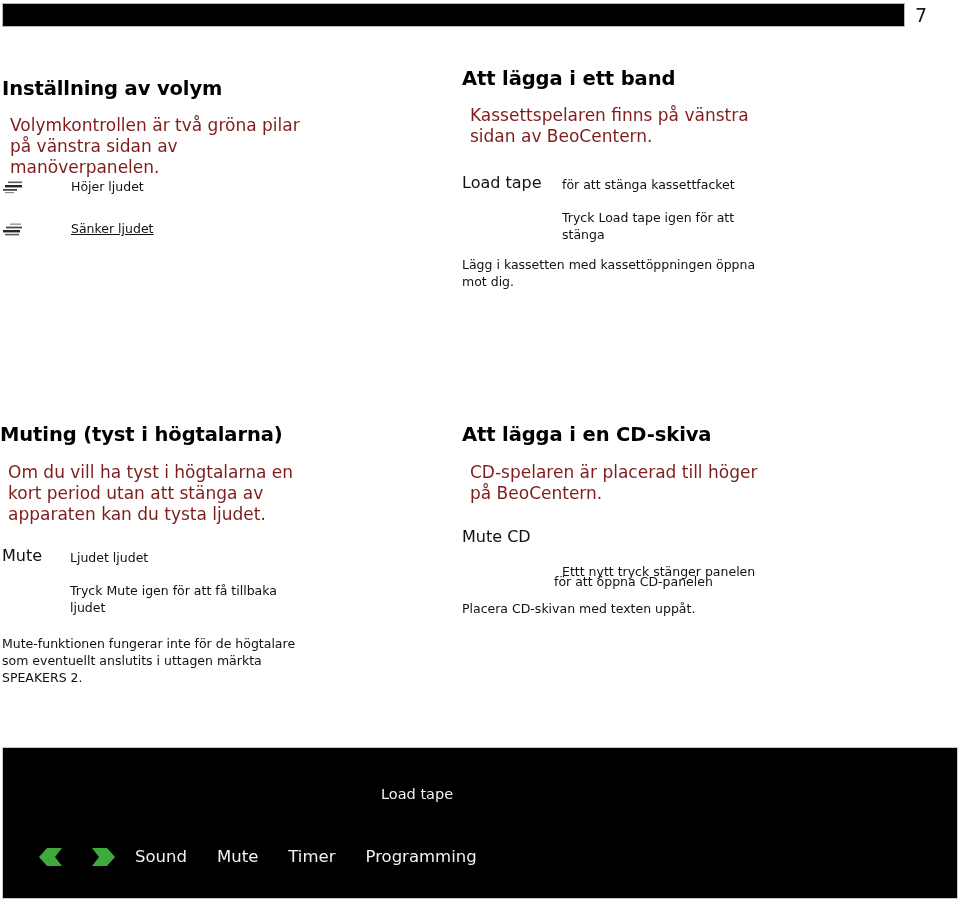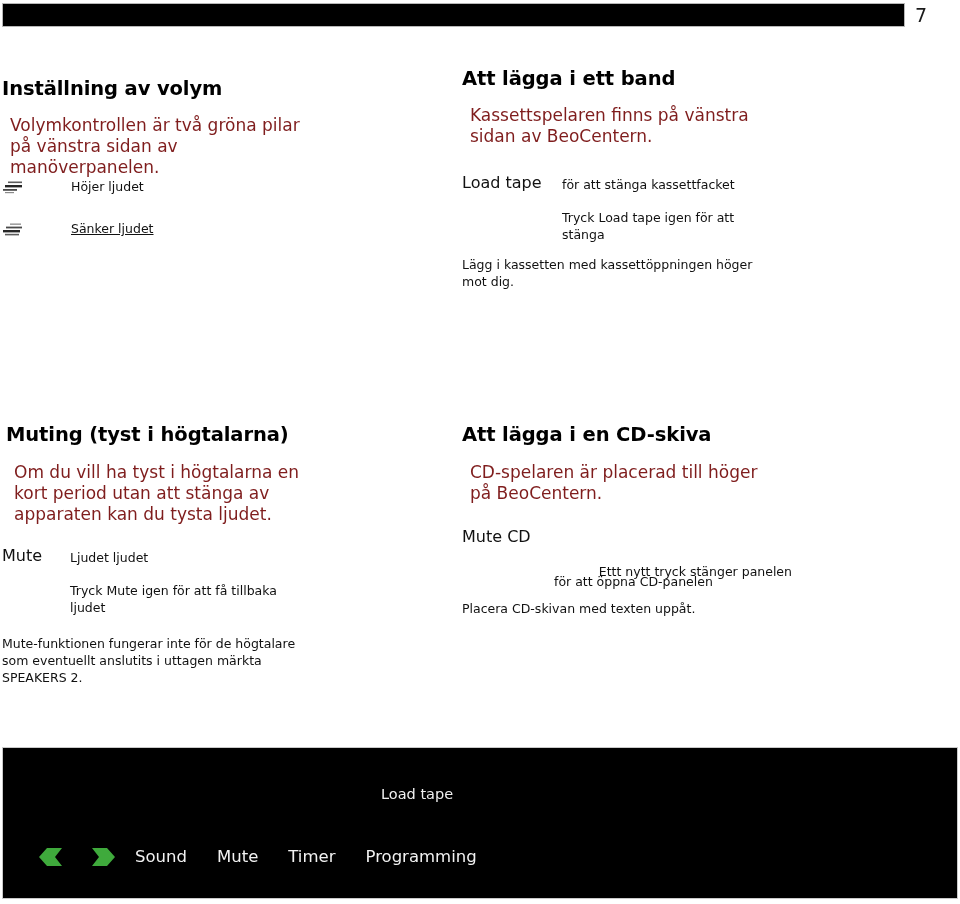--- a/index.html
+++ b/index.html
@@ -170,21 +170,21 @@
         <svg width="22" height="13" viewBox="0 0 22 13" xmlns="http://www.w3.org/2000/svg">
           <rect x="7" y="0.5" width="11" height="1.3" fill="#8a8a8a"></rect>
           <rect x="3" y="3.6" width="16" height="1.8" fill="#4a4a4a"></rect>
           <rect x="0" y="7.0" width="17" height="2.4" fill="#262626"></rect>
           <rect x="2" y="10.8" width="14" height="1.6" fill="#5c5c5c"></rect>
         </svg>
       </span>
       <span class="cmd-desc" style="position:absolute; left:68px; top:0px;text-decoration:underline;">Sänker ljudet</span>
     </div>
 
-    <div style="position:absolute; left:6px; top:396px; width:310px;">
+    <div style="position:absolute; left:0; top:396px; width:310px;">
       <h2 class="sec-title">Muting (tyst i högtalarna)</h2>
       <p class="body-text" style="margin-top:15px; width:292px;">Om du vill ha tyst i högtalarna en kort period utan att stänga av apparaten kan du tysta ljudet.</p>
     </div>
 
     <div style="position:absolute; left:2px; top:519px; width:330px;">
       <span class="cmd-label" style="position:absolute; left:0; top:0;">Mute</span>
       <span class="cmd-desc" style="position:absolute; left:68px; top:3px;">Ljudet ljudet</span>
       <span class="cmd-desc" style="position:absolute; left:68px; top:36px; width:230px; display:block;">Tryck Mute igen för att få tillbaka ljudet</span>
     </div>
 
@@ -197,31 +197,31 @@
       <h2 class="sec-title">Att lägga i ett band</h2>
       <p class="body-text" style="margin-top:14px; width:300px;">Kassettspelaren finns på vänstra sidan av BeoCentern.</p>
     </div>
 
     <div style="position:absolute; left:2px; top:146px; width:330px;">
       <span class="cmd-label" style="position:absolute; left:0; top:0;">Load tape</span>
       <span class="cmd-desc" style="position:absolute; left:100px; top:3px;">för att stänga kassettfacket</span>
       <span class="cmd-desc" style="position:absolute; left:100px; top:36px; width:190px; display:block;">Tryck Load tape igen för att stänga</span>
     </div>
 
-    <p class="small-text" style="position:absolute; left:2px; top:229px; width:300px;">Lägg i kassetten med kassettöppningen höger mot dig.</p>
+    <p class="small-text" style="position:absolute; left:2px; top:229px; width:300px;">Lägg i kassetten med kassettöppningen öppna mot dig.</p>
 
     <div style="position:absolute; left:2px; top:396px; width:310px;">
       <h2 class="sec-title">Att lägga i en CD-skiva</h2>
       <p class="body-text" style="margin-top:15px; width:300px;">CD-spelaren är placerad till höger på BeoCentern.</p>
     </div>
 
     <div style="position:absolute; left:2px; top:500px; width:330px;">
       <span class="cmd-label" style="position:absolute; left:0; top:0;">Mute CD</span>
       <span class="cmd-desc" style="position:absolute; left:92px; top:3px;margin-top:43px;">för att öppna CD-panelen</span>
-      <span class="cmd-desc" style="position:absolute; left:100px; top:36px; width:230px; display:block;text-align:right;">Ettt nytt tryck stänger panelen</span>
+      <span class="cmd-desc" style="position:absolute; left:100px; top:36px; width:230px; display:block;">Ettt nytt tryck stänger panelen</span>
     </div>
 
     <p class="small-text" style="position:absolute; left:2px; top:573px; width:300px;">Placera CD-skivan med texten uppåt.</p>
   </div>
 </div>
 
 <div class="bottom-panel">
 
   <div class="panel-caption">Load tape</div>
 

